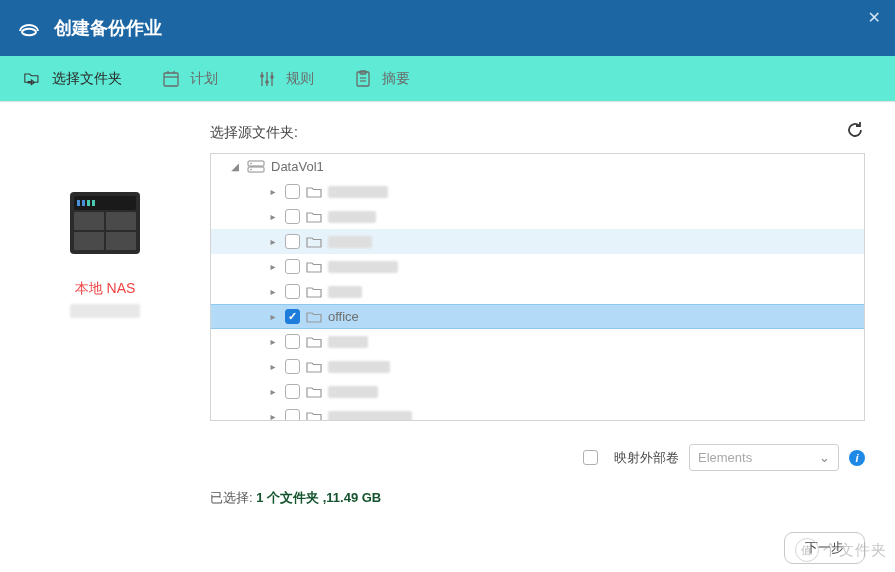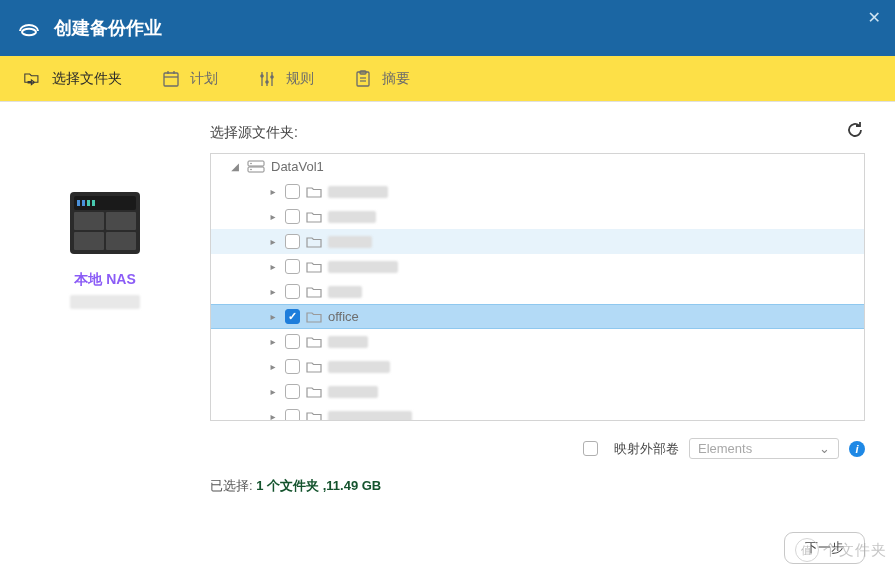--- a/index.html
+++ b/index.html
@@ -3,34 +3,34 @@
 <meta charset="utf-8">
 <style>
 * { box-sizing: border-box; margin: 0; padding: 0; }
 body { font-family: "Microsoft YaHei", Arial, sans-serif; font-size: 13px; background: #f0f0f0; width: 895px; height: 572px; overflow: hidden; position: relative; }
 
 .titlebar { background: #1B66A3; height: 56px; display: flex; align-items: center; padding: 0 16px; color: #fff; position: relative; }
 .titlebar .close { position: absolute; right: 14px; top: 8px; font-size: 16px; cursor: pointer; color: #cfe4f2; }
 .titlebar .app-icon { margin-right: 12px; }
 .titlebar .title { font-size: 18px; font-weight: bold; }
 
-.steps { background: #fde047; height: 46px; display: flex; align-items: center; padding: 0 24px; gap: 40px; border-bottom: 1px solid #e0e0e0; }
+.steps { background: #5eead4; height: 46px; display: flex; align-items: center; padding: 0 24px; gap: 40px; border-bottom: 1px solid #e0e0e0; }
 .step { display: flex; align-items: center; gap: 10px; color: #6b6b6b; cursor: pointer; font-size: 14px; }
 .step.active { color: #2a2a2a; font-weight: 500; }
 .step-icon { width: 18px; height: 18px; display: flex; align-items: center; justify-content: center; }
 
 .content { display: flex; height: calc(572px - 48px - 46px); background: #fff; }
 .left-pane { width: 210px; display: flex; flex-direction: column; align-items: center; padding-top: 90px; }
 .nas-icon-box { width: 70px; height: 62px; background: #2b2b2b; border-radius: 4px; padding: 4px; display: flex; flex-direction: column; gap: 2px; }
 .nas-top { height: 14px; background: #1a1a1a; border-radius: 2px; display: flex; align-items: center; padding: 0 3px; gap: 2px; }
 .nas-led { width: 3px; height: 6px; background: #4a90d9; }
 .nas-led.teal { background: #48c9b0; }
 .nas-bays { flex: 1; display: grid; grid-template-columns: 1fr 1fr; grid-template-rows: 1fr 1fr; gap: 2px; }
 .nas-bay { background: #4a4a4a; border-radius: 1px; }
-.nas-label { margin-top: 17px; font-weight: bold; font-size: 14px; color: #8b5cf6; }
+.nas-label { margin-top: 26px; font-weight: normal; font-size: 14px; color: #ef4444; }
 .nas-sublabel { margin-top: 6px; width: 70px; height: 14px; background: #e8e8e8; border-radius: 2px; filter: blur(1px); }
 
 .right-pane { flex: 1; padding: 18px 30px 22px 0; display: flex; flex-direction: column; position: relative; }
 .source-header { display: flex; justify-content: space-between; align-items: center; color: #454545; font-size: 14px; margin-bottom: 8px; }
 .refresh-btn { cursor: pointer; font-size: 20px; color: #3a3a3a; }
 
 .tree-box { border: 1px solid #d4d4d4; height: 268px; overflow-y: auto; position: relative; }
 .tree-box::-webkit-scrollbar { width: 10px; }
 .tree-box::-webkit-scrollbar-thumb { background: #bfbfc4; border-radius: 5px; }
 
@@ -41,22 +41,22 @@
 .tree-row.selected { background: #b3daf6; border-top: 1px solid #8fc8ef; border-bottom: 1px solid #8fc8ef; }
 
 .expand { width: 12px; display: inline-flex; justify-content: center; color: #8a8a8a; cursor: pointer; font-size: 10px; margin-right: 6px; }
 .checkbox { width: 15px; height: 15px; border: 1px solid #b0b0b0; border-radius: 3px; background: #fff; margin-right: 6px; cursor: pointer; display: inline-flex; align-items: center; justify-content: center; }
 .checkbox.checked { background: #1e7ddb; border-color: #1e7ddb; }
 .checkbox.checked::after { content: "✓"; color: #fff; font-size: 11px; font-weight: bold; }
 .folder-ic { width: 16px; height: 12px; margin-right: 6px; display: inline-block; }
 .vol-ic { width: 18px; height: 13px; margin-right: 6px; }
 .blurred { display: inline-block; background: #dedede; height: 12px; border-radius: 2px; filter: blur(1px); }
 
-.bottom-opts { display: flex; align-items: center; justify-content: flex-end; gap: 10px; margin-top: 17px; color: #4b4b4b; font-size: 13px; }
-.ext-select { border: 1px solid #cfcfcf; border-radius: 3px; height: 21px; width: 150px; display: flex; align-items: center; justify-content: space-between; padding: 0 8px; color: #a8a8a8; cursor: pointer; }
+.bottom-opts { display: flex; align-items: center; justify-content: flex-end; gap: 10px; margin-top: 23px; color: #4b4b4b; font-size: 13px; }
+.ext-select { border: 1px solid #cfcfcf; border-radius: 3px; height: 27px; width: 150px; display: flex; align-items: center; justify-content: space-between; padding: 0 8px; color: #a8a8a8; cursor: pointer; }
 .info-ic { width: 16px; height: 16px; border-radius: 50%; background: #1e88e5; color: #fff; display: flex; align-items: center; justify-content: center; font-size: 11px; font-weight: bold; font-style: italic; cursor: pointer; }
 
 .selected-line { margin-top: 18px; color: #555; font-size: 13px; }
 .selected-line b { color: #14532d; }
 
 .footer { position: absolute; bottom: 16px; right: 30px; }
 .next-btn { border: 1px solid #c8c8c8; background: #fff; border-radius: 9px; padding: 6px 20px; font-size: 13px; color: #444; cursor: pointer; }
 
 .watermark { position: absolute; right: 8px; bottom: 10px; color: #a8a8a8; font-size: 15px; letter-spacing: 1px; display: flex; align-items: center; gap: 4px; opacity: 0.65; pointer-events: none; }
 .watermark .wm-circle { width: 24px; height: 24px; border: 1px solid #bfbfbf; border-radius: 50%; display: flex; align-items: center; justify-content: center; font-size: 11px; color: #999; }

